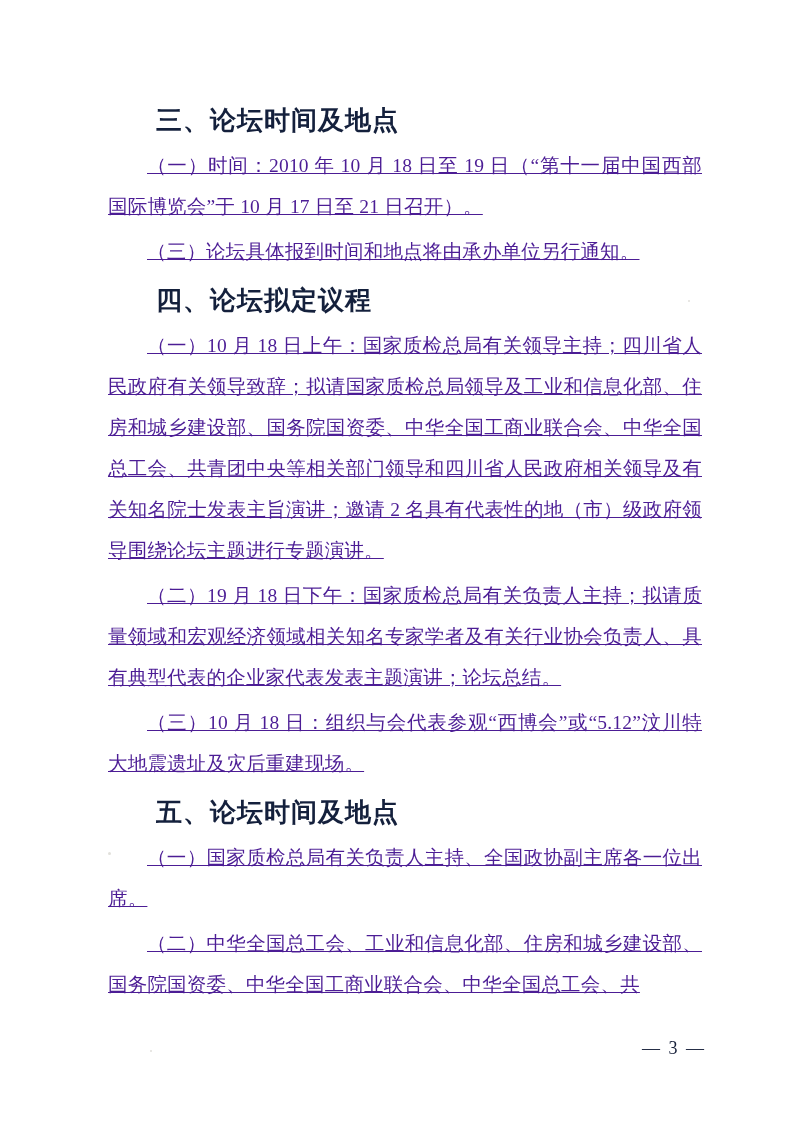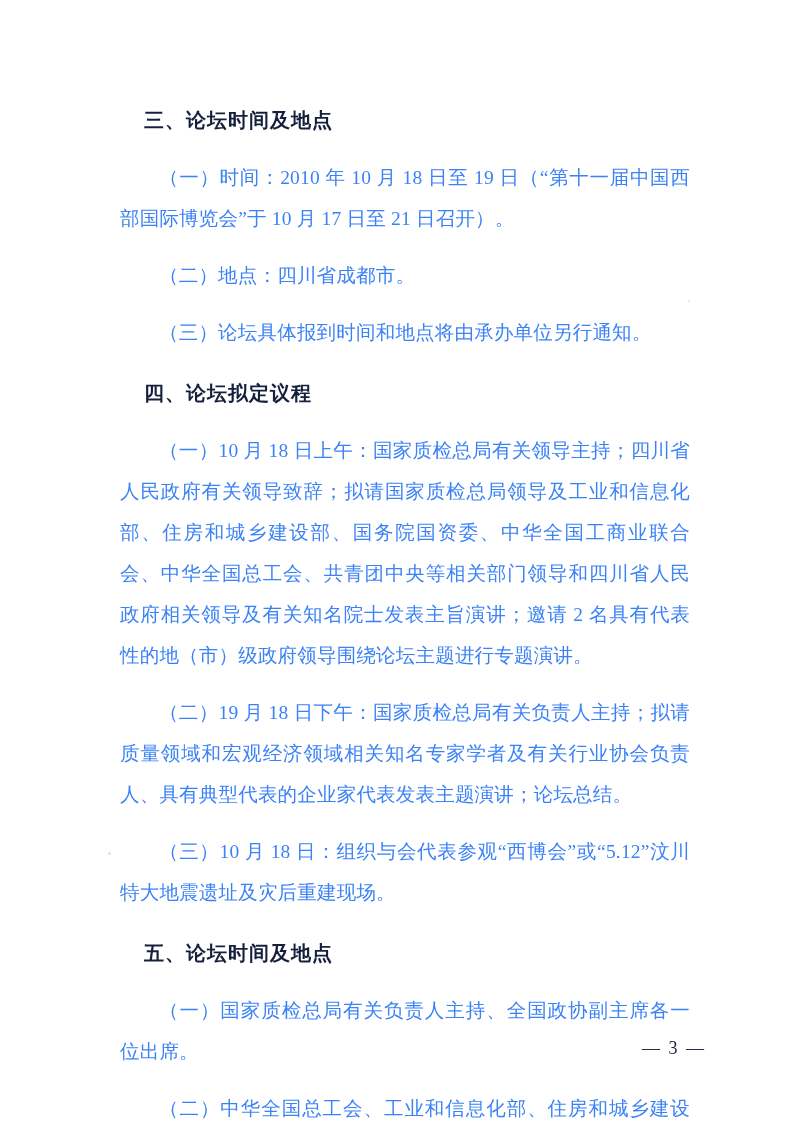--- a/index.html
+++ b/index.html
@@ -24,37 +24,38 @@
     box-sizing: border-box;
     padding: 100px 96px 40px 104px;
   }
   .doc-body {
     font-size: 19.5px;
     line-height: 41px;
     color: #17203a;
     letter-spacing: 0.2px;
   }
   h2.section-heading {
-    font-size: 20px;
+    font-size: 26px;
     line-height: 41px;
     font-weight: bold;
     margin: 0;
     padding: 0;
     text-indent: 2em;
     color: #14203c;
     font-family: "Liberation Sans", "DejaVu Sans", sans-serif;
     letter-spacing: 1px;
   }
   p.para {
-    margin: 16px;
+    margin: 4px;
     padding: 0;
     text-indent: 2em;
     text-align: justify;
     text-justify: inter-ideograph;
-    color: #3b82f6;
+    color: #4c1d95;
+    text-decoration: underline;
   }
   .spacer-sm { height: 4px; }
   .page-number {
     position: absolute;
     right: 96px;
     bottom: 76px;
     font-size: 18px;
     color: #17203a;
     font-family: "Liberation Serif", "DejaVu Serif", serif;
     letter-spacing: 2px;
@@ -67,21 +68,20 @@
   }
 </style>
 </head>
 <body>
 
 <div class="page">
   <div class="doc-body">
 
     <h2 class="section-heading">三、论坛时间及地点</h2>
     <p class="para">（一）时间：2010 年 10 月 18 日至 19 日（“第十一届中国西部国际博览会”于 10 月 17 日至 21 日召开）。</p>
-    <p class="para">（二）地点：四川省成都市。</p>
     <p class="para">（三）论坛具体报到时间和地点将由承办单位另行通知。</p>
 
     <div class="spacer-sm"></div>
 
     <h2 class="section-heading">四、论坛拟定议程</h2>
     <p class="para">（一）10 月 18 日上午：国家质检总局有关领导主持；四川省人民政府有关领导致辞；拟请国家质检总局领导及工业和信息化部、住房和城乡建设部、国务院国资委、中华全国工商业联合会、中华全国总工会、共青团中央等相关部门领导和四川省人民政府相关领导及有关知名院士发表主旨演讲；邀请 2 名具有代表性的地（市）级政府领导围绕论坛主题进行专题演讲。</p>
     <p class="para">（二）19 月 18 日下午：国家质检总局有关负责人主持；拟请质量领域和宏观经济领域相关知名专家学者及有关行业协会负责人、具有典型代表的企业家代表发表主题演讲；论坛总结。</p>
     <p class="para">（三）10 月 18 日：组织与会代表参观“西博会”或“5.12”汶川特大地震遗址及灾后重建现场。</p>
 
     <div class="spacer-sm"></div>

